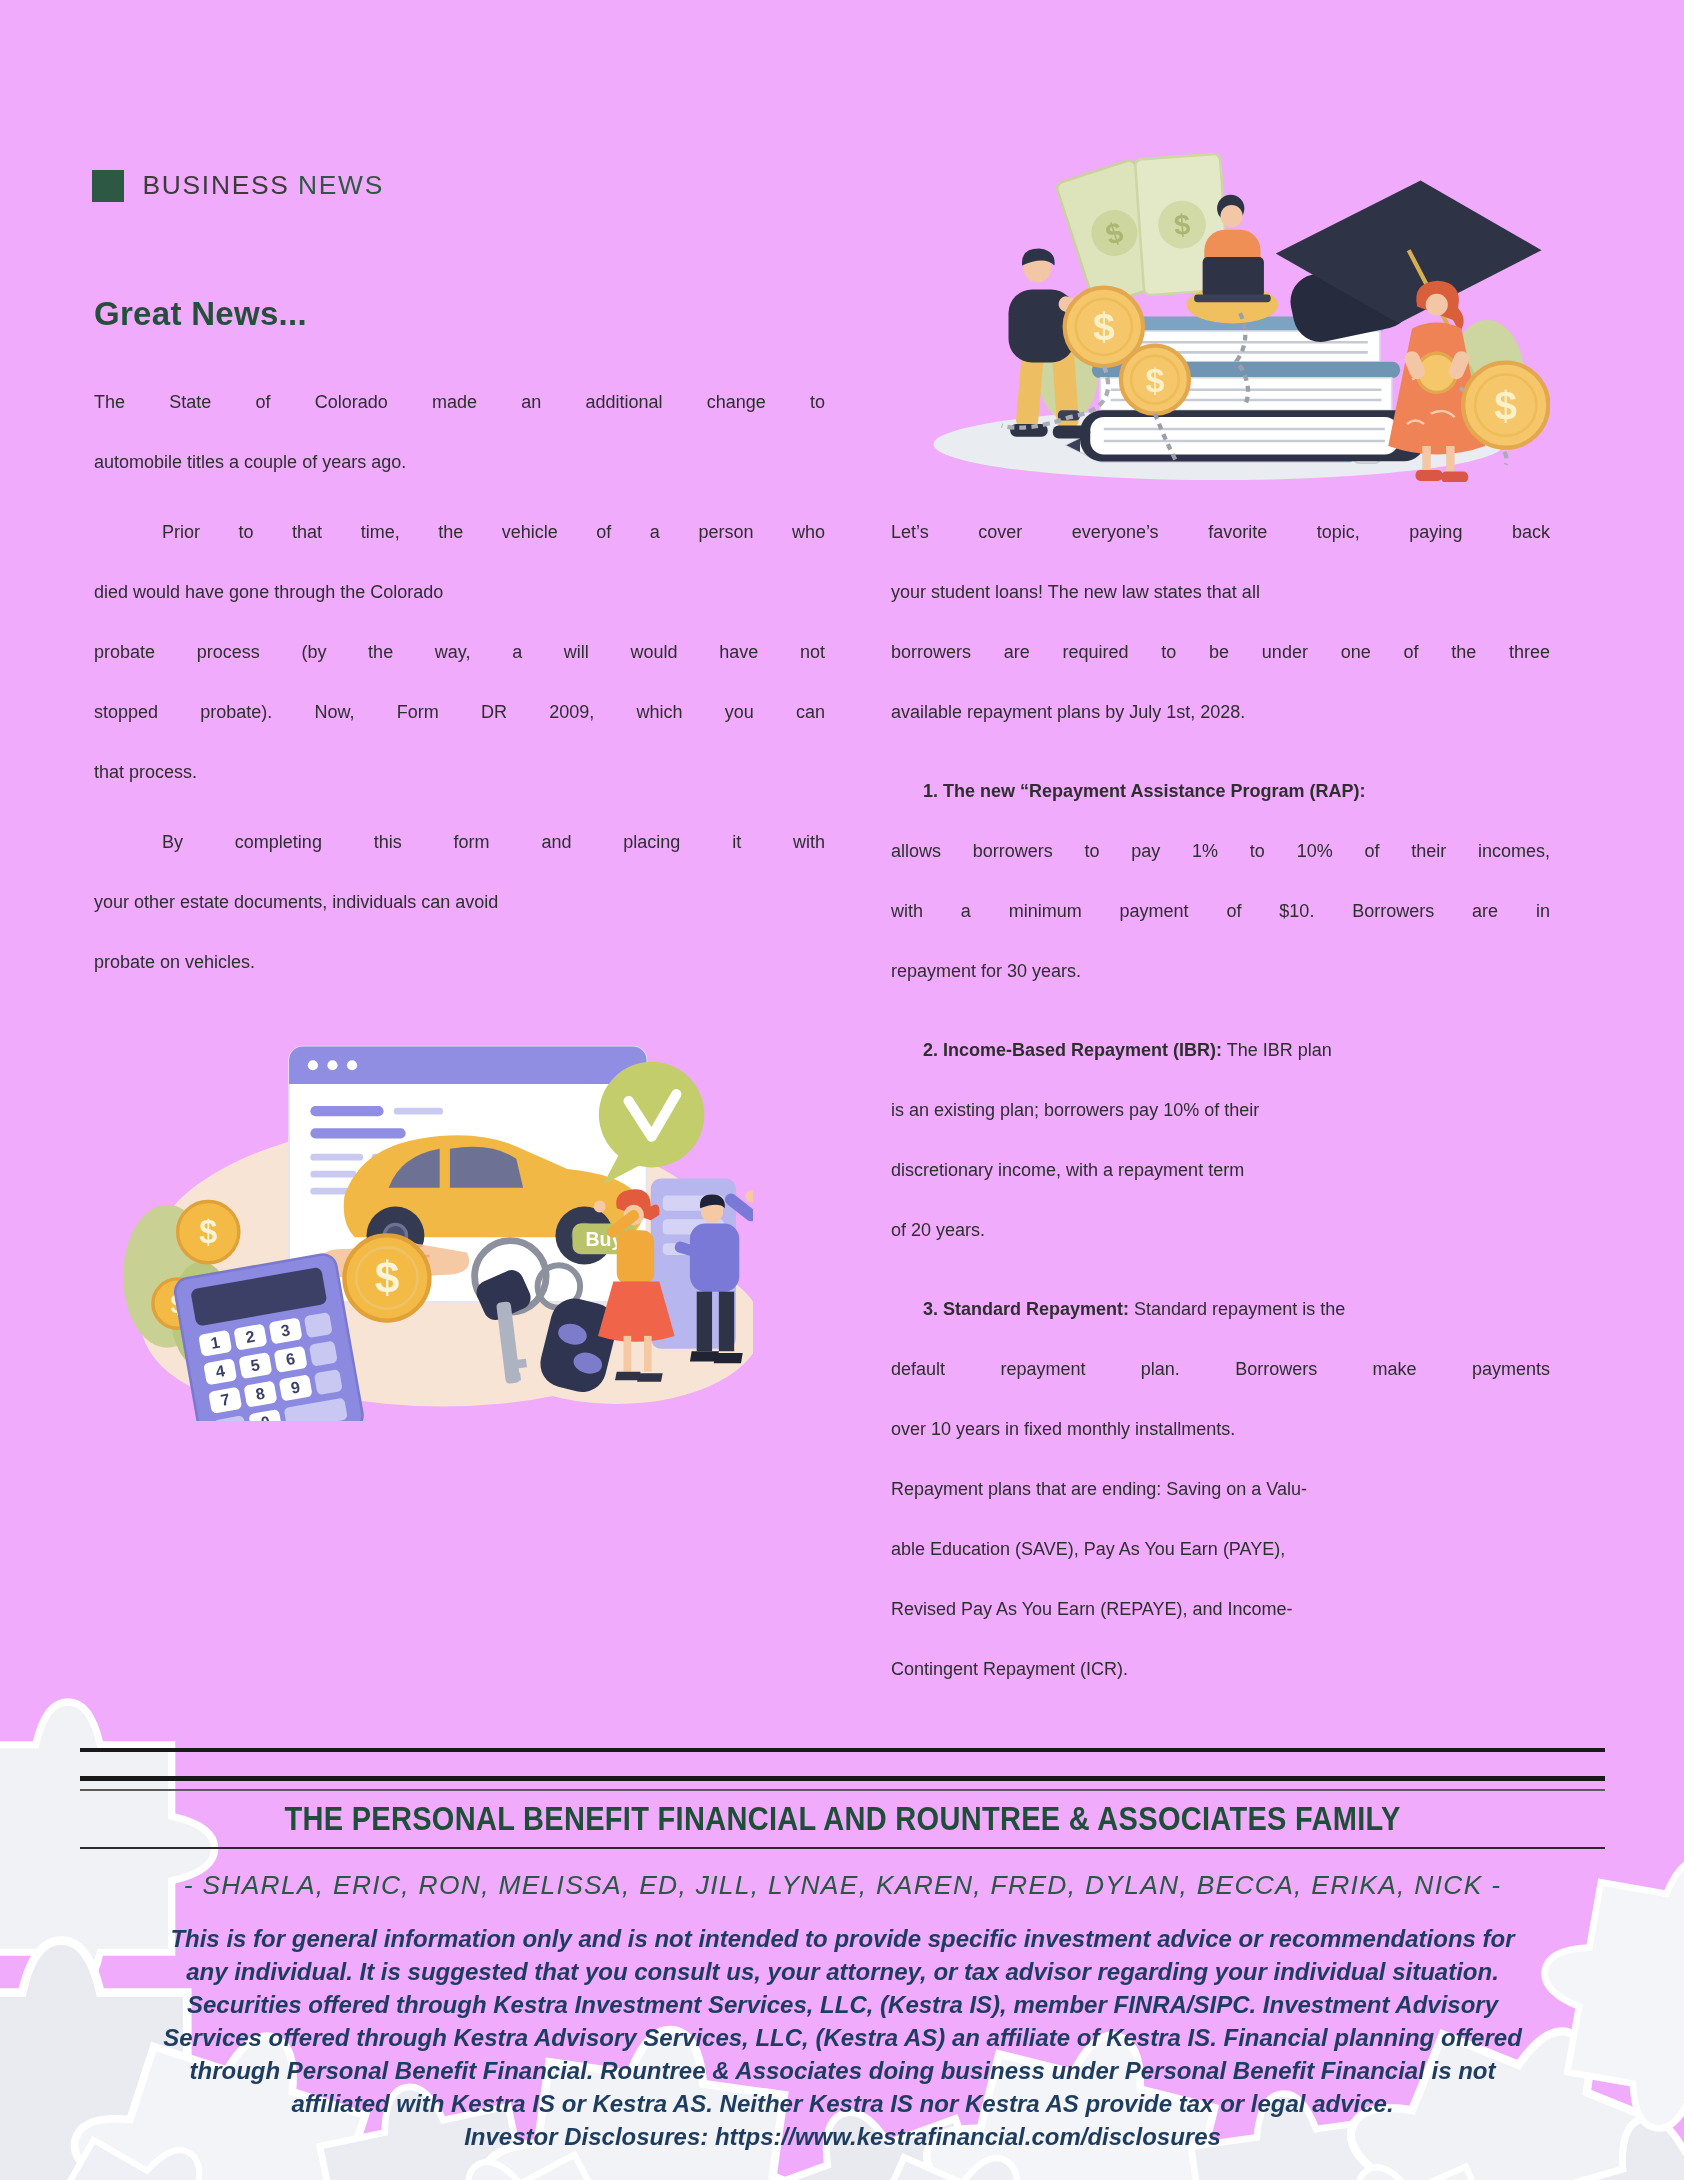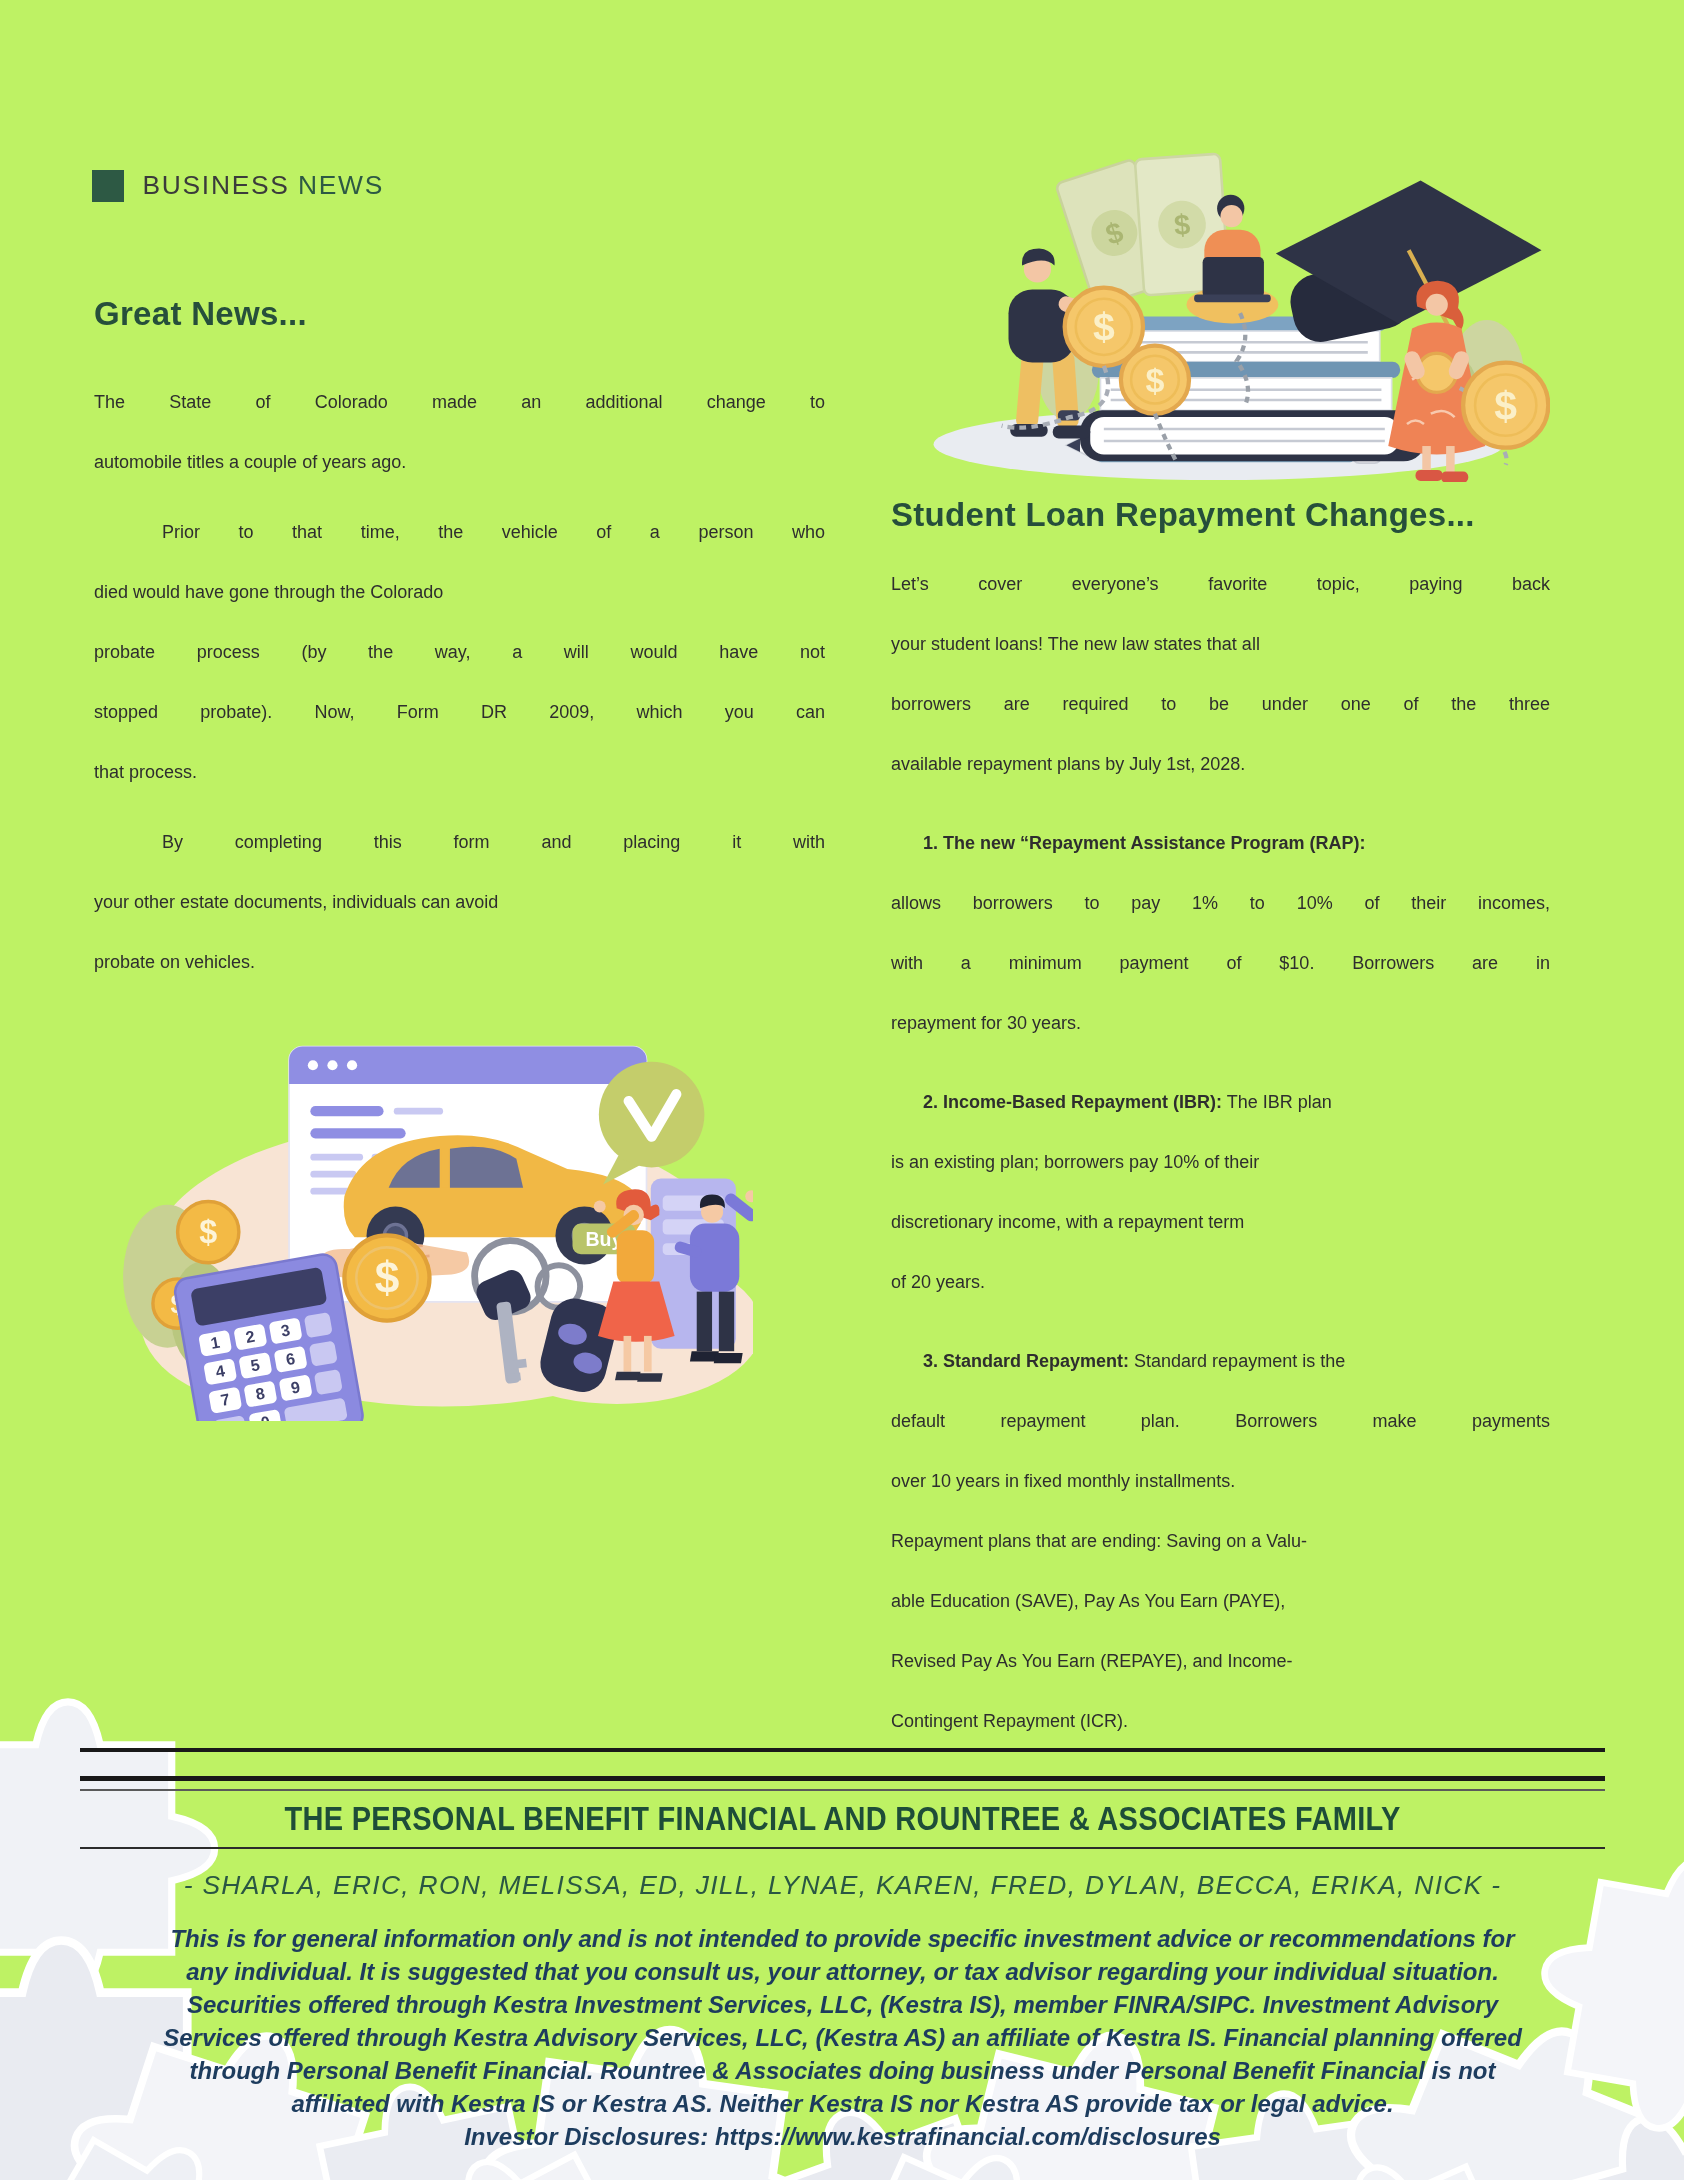--- a/index.html
+++ b/index.html
@@ -1,16 +1,16 @@
 <!DOCTYPE html>
 <html style="font-size:13.6px"><head>
 <meta charset="utf-8">
 <style>
   html,body{margin:0;padding:0;background:#fff;}
-  .page{position:relative;width:1685px;height:2181px;background:#bef264;overflow:hidden;
+  .page{position:relative;width:1685px;height:2181px;background:#f0abfc;overflow:hidden;
         font-family:"Liberation Sans",sans-serif;color:#2e2e2e;text-decoration:underline;}
   .layer{position:absolute;z-index:1;}
   
   .brand{left:92px;top:170px;display:flex;align-items:center;}
   .brand-square{width:31.5px;height:31.5px;background:#2d5944;margin-right:19px;}
   .brand-word{font-size:26.4px;letter-spacing:1.7px;color:#3b3b3b;}
   .brand-word.nw{color:#2d5944;margin-left:8.5px;}
   
   .left-col{left:94px;top:295px;width:731px;}
   .right-col{left:891px;top:124px;width:659px;}
@@ -338,21 +338,20 @@
         <path d="M668,310 q40,20 30,50 q30,24 24,40" stroke="#a8adb6" stroke-width="5" fill="none" stroke-dasharray="8 6"></path>
       </g>
 
       <g>
         <circle cx="722" cy="330" r="50" fill="#f5c76a" stroke="#e3a84e" stroke-width="5"></circle>
         <circle cx="722" cy="330" r="36" fill="none" stroke="#eebd58" stroke-width="3"></circle>
         <text x="722" y="347" text-anchor="middle" font-size="48" font-weight="700" fill="#fbf0c8" font-family="Liberation Sans, sans-serif">$</text>
       </g>
     </svg>
 
-    <div class="h1">Student Loan Repayment Changes...</div>
     <div class="para intro">
         <div class="tl jl">Let’s cover everyone’s favorite topic, paying back</div>
         <div class="tl">your student loans! The new law states that all</div>
         <div class="tl jl">borrowers are required to be under one of the three</div>
         <div class="tl">available repayment plans by July 1st, 2028.</div>
       </div>
     <div class="para item">
         <div class="tl"><b>1. The new “Repayment Assistance Program (RAP):</b></div>
         <div class="tl jl">allows borrowers to pay 1% to 10% of their incomes,</div>
         <div class="tl jl">with a minimum payment of $10. Borrowers are in</div>

